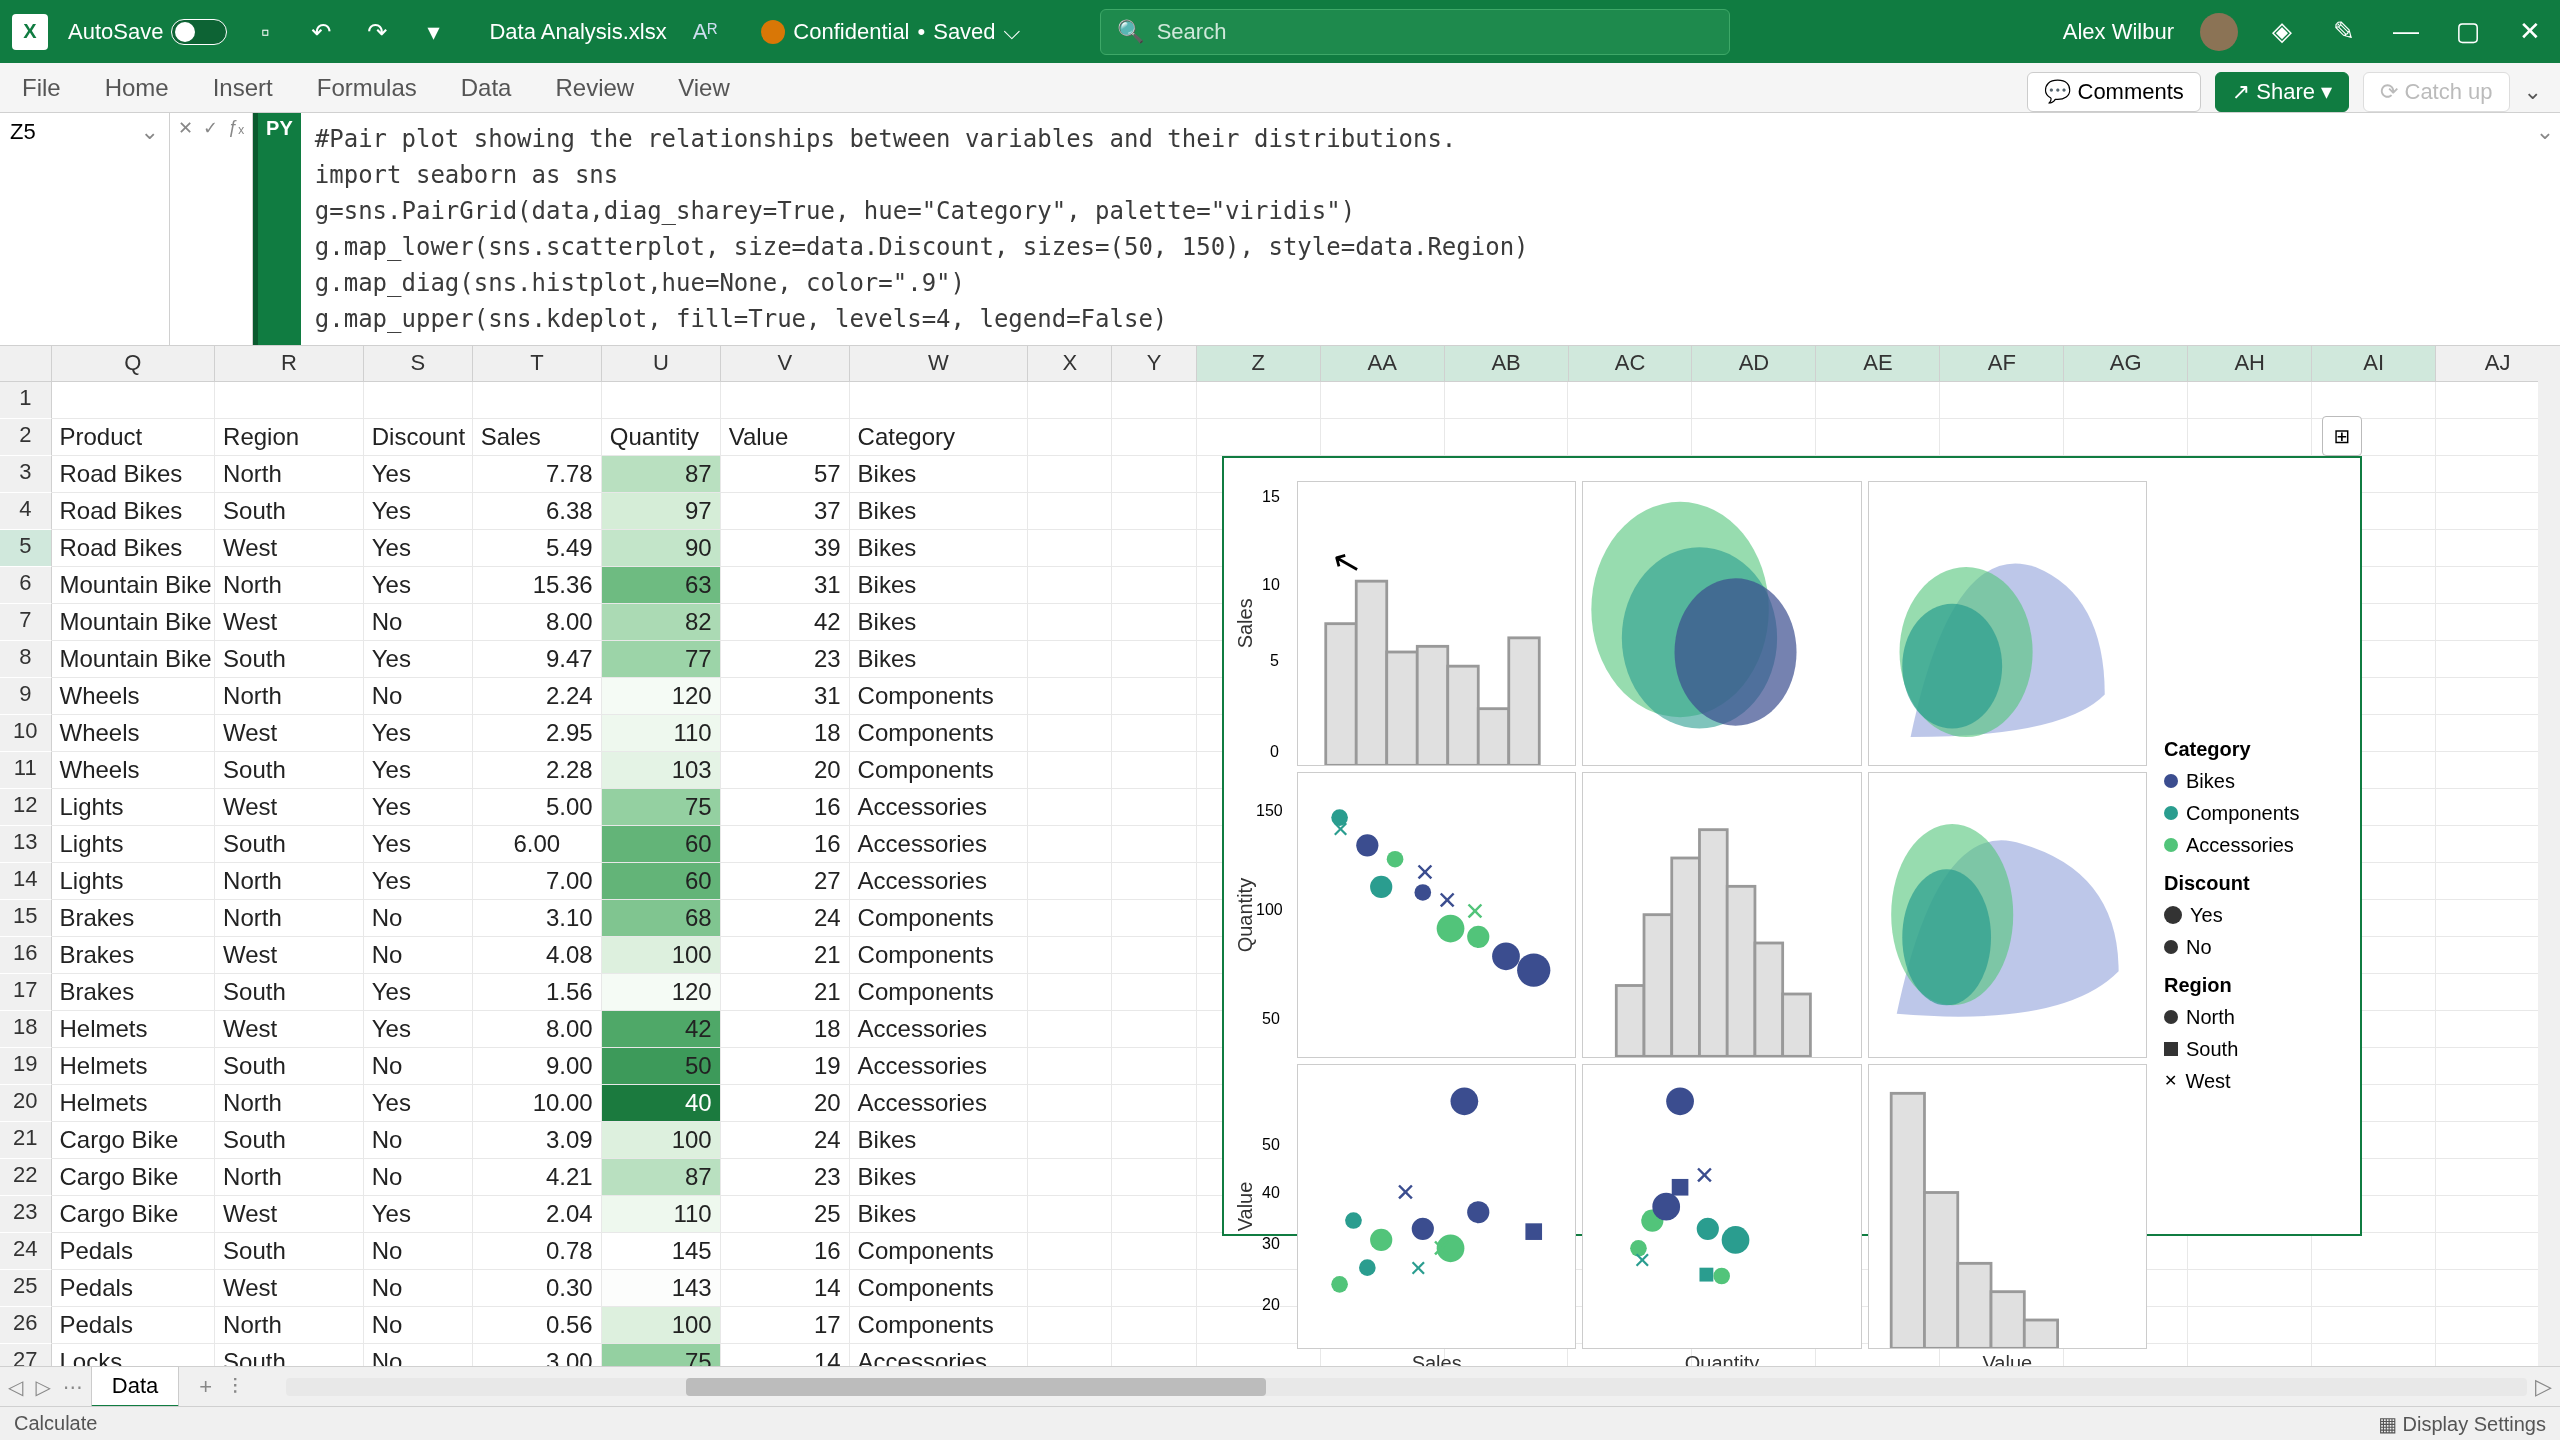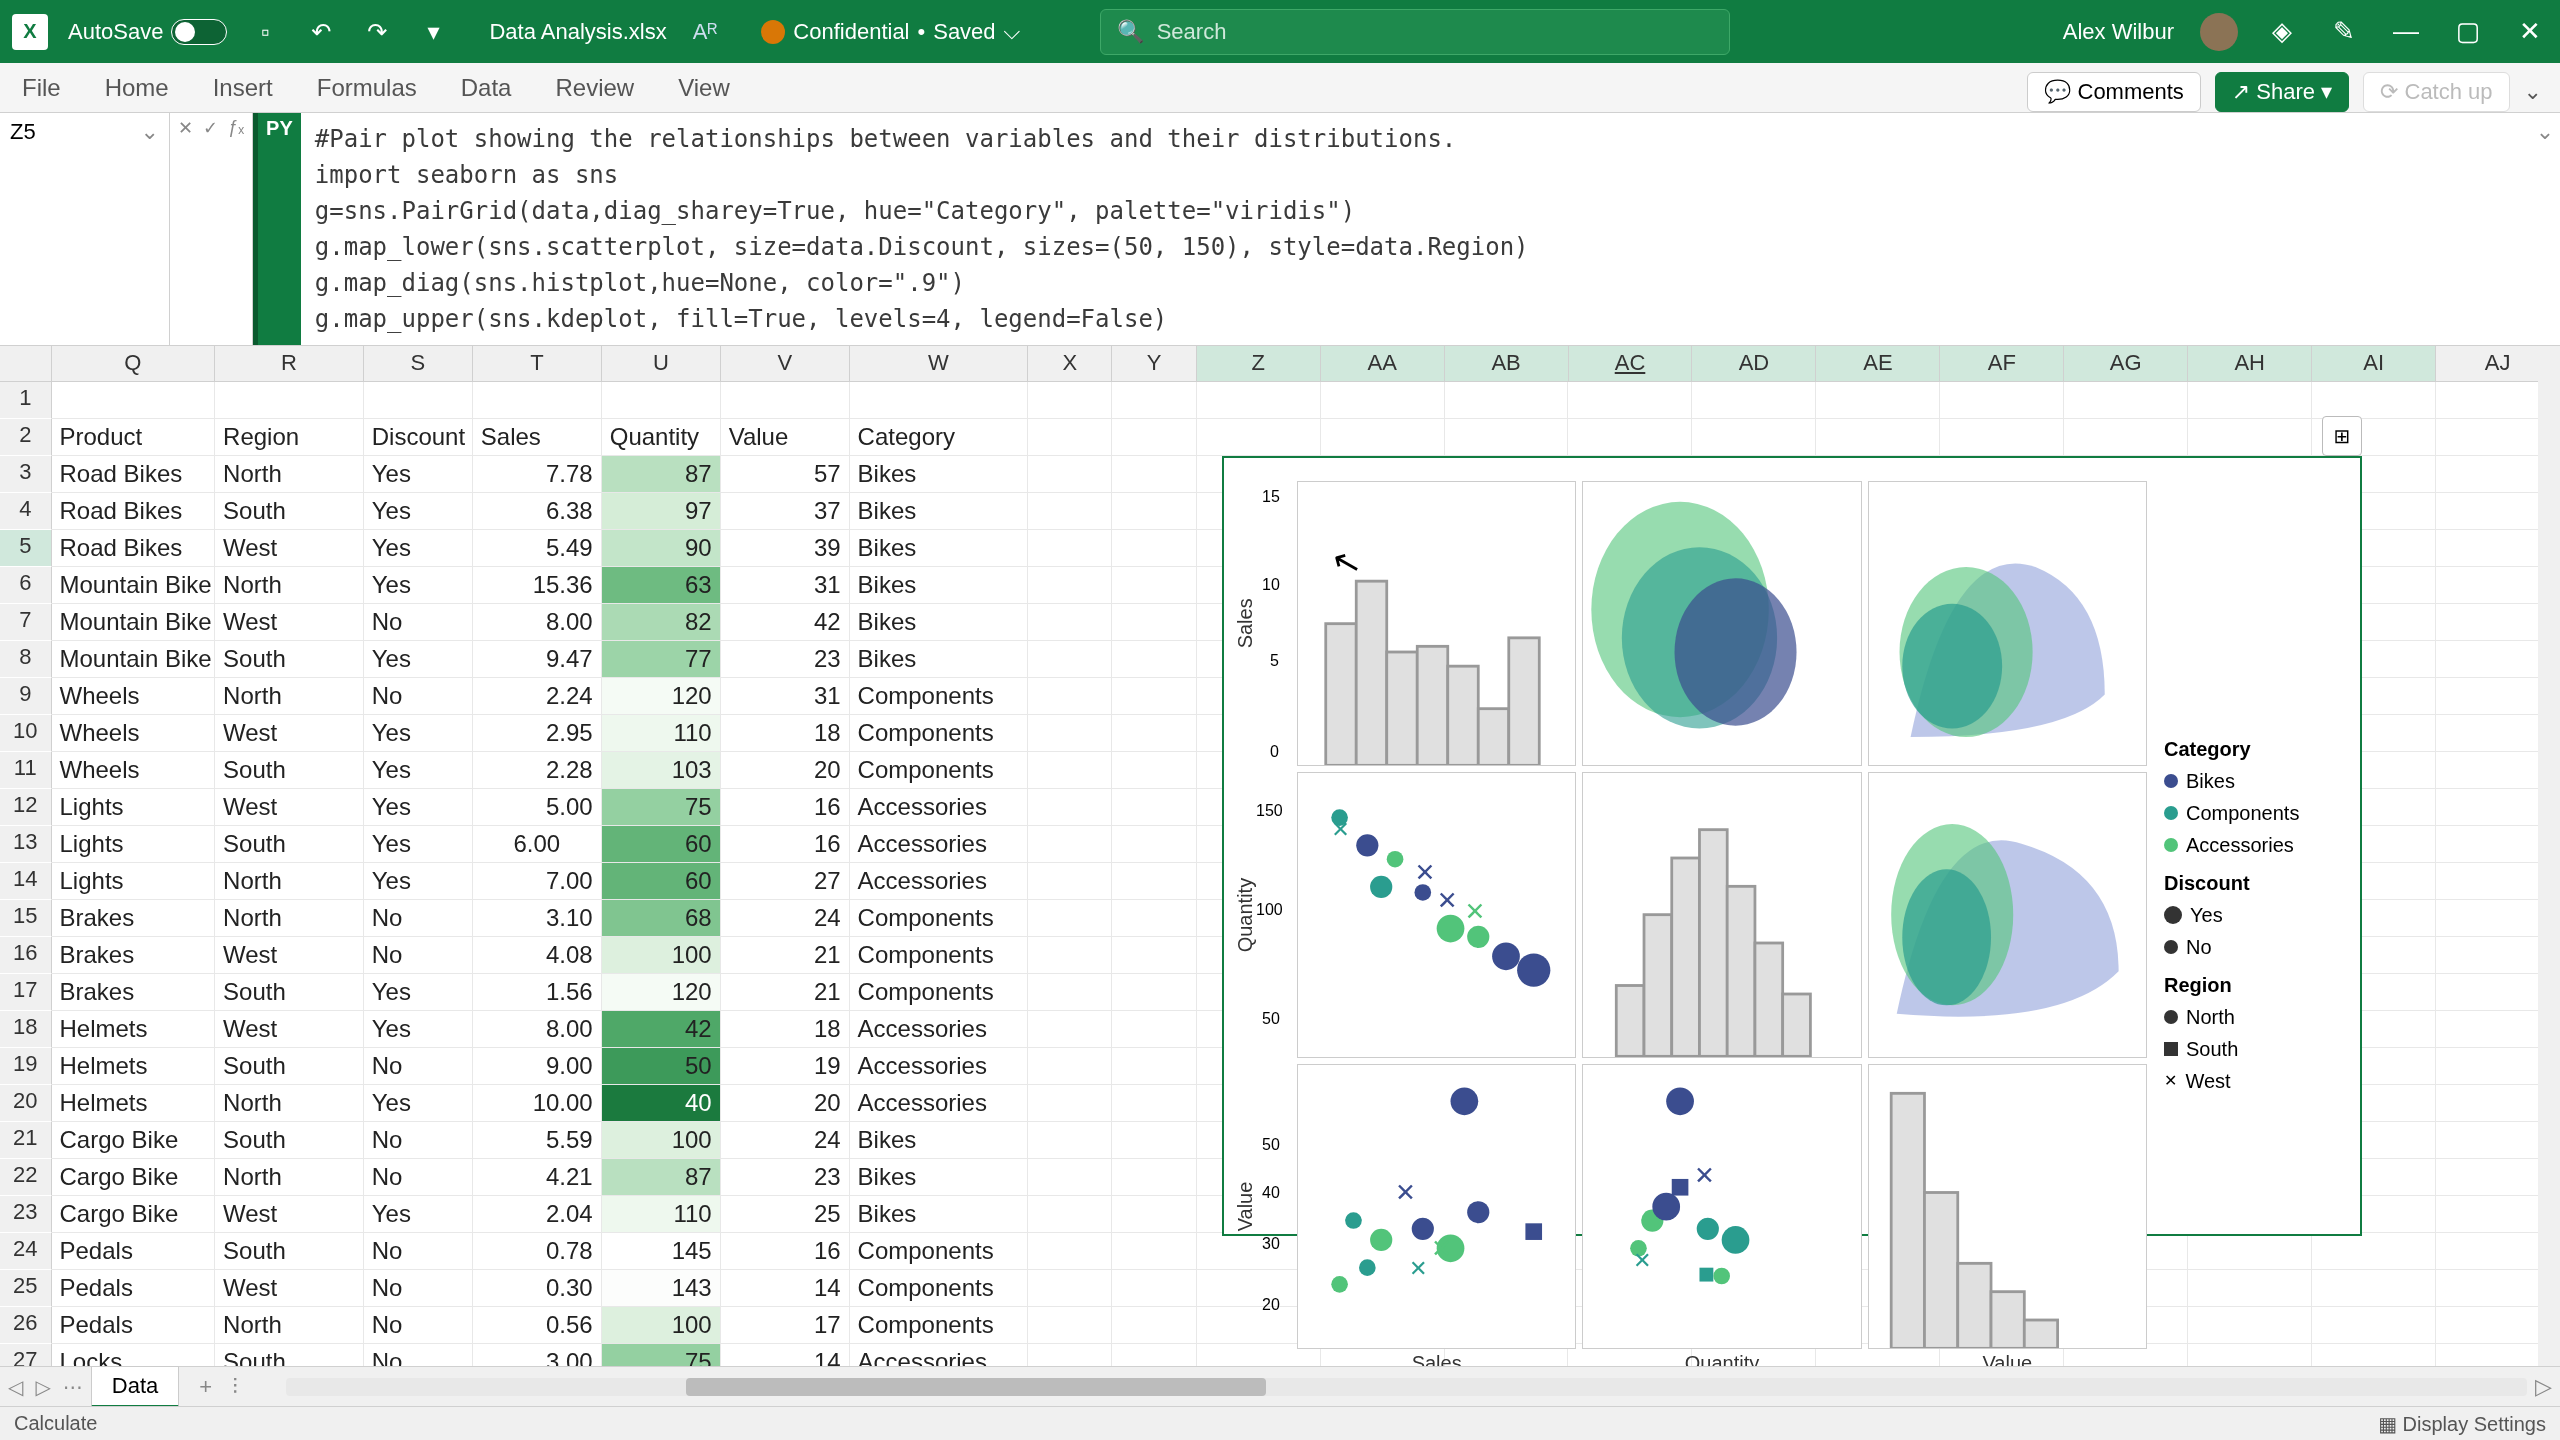--- a/index.html
+++ b/index.html
@@ -187,21 +187,21 @@
       <div class="col-h" style="width: 110px;">S</div>
       <div class="col-h" style="width: 130px;">T</div>
       <div class="col-h" style="width: 120px;">U</div>
       <div class="col-h" style="width: 130px;">V</div>
       <div class="col-h" style="width: 180px;">W</div>
       <div class="col-h" style="width: 85px;">X</div>
       <div class="col-h" style="width: 85px;">Y</div>
       <div class="col-h sel" style="width: 125px;">Z</div>
       <div class="col-h sel" style="width: 125px;">AA</div>
       <div class="col-h sel" style="width: 125px;">AB</div>
-      <div class="col-h sel" style="width: 125px; text-decoration: underline;">AC</div>
+      <div class="col-h sel" style="width: 125px;">AC</div>
       <div class="col-h sel" style="width: 125px;">AD</div>
       <div class="col-h sel" style="width: 125px;">AE</div>
       <div class="col-h sel" style="width: 125px;">AF</div>
       <div class="col-h sel" style="width: 125px;">AG</div>
       <div class="col-h sel" style="width: 125px;">AH</div>
       <div class="col-h sel" style="width: 125px;">AI</div>
       <div class="col-h" style="width: 125px;">AJ</div>
     </div>
   <div class="rows" id="rows">
       <div class="row">
@@ -662,21 +662,21 @@
         <div class="cell" style="width: 125px;"></div>
         <div class="cell" style="width: 125px;"></div>
         <div class="cell" style="width: 125px;"></div>
         <div class="cell" style="width: 125px;"></div>
       </div>
       <div class="row">
         <div class="row-h">21</div>
         <div class="cell" style="width: 165px;">Cargo Bike</div>
         <div class="cell" style="width: 150px;">South</div>
         <div class="cell" style="width: 110px;">No</div>
-        <div class="cell num" style="width: 130px;">5.59</div>
+        <div class="cell num" style="width: 130px;">3.09</div>
         <div class="cell num q100" style="width: 120px;">100</div>
         <div class="cell num" style="width: 130px;">24</div>
         <div class="cell" style="width: 180px;">Bikes</div>
         <div class="cell" style="width: 85px;"></div>
         <div class="cell" style="width: 85px;"></div>
         <div class="cell" style="width: 125px;"></div>
         <div class="cell" style="width: 125px;"></div>
         <div class="cell" style="width: 125px;"></div>
         <div class="cell" style="width: 125px;"></div>
         <div class="cell" style="width: 125px;"></div>

